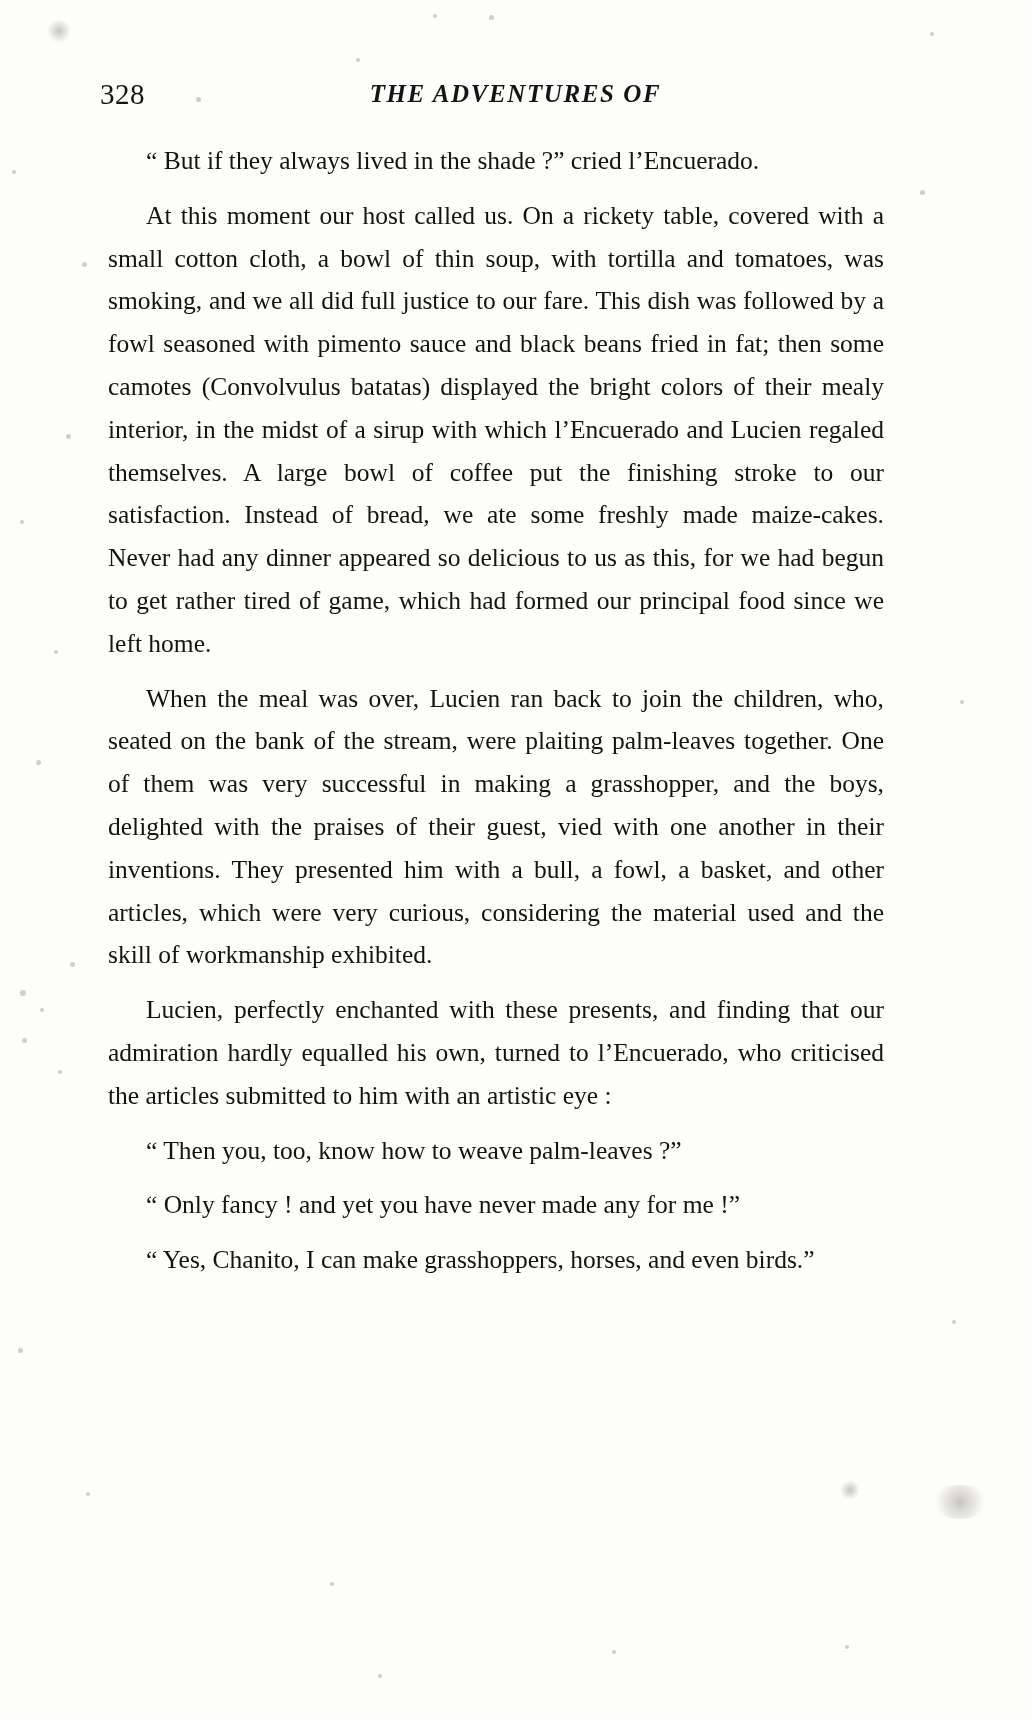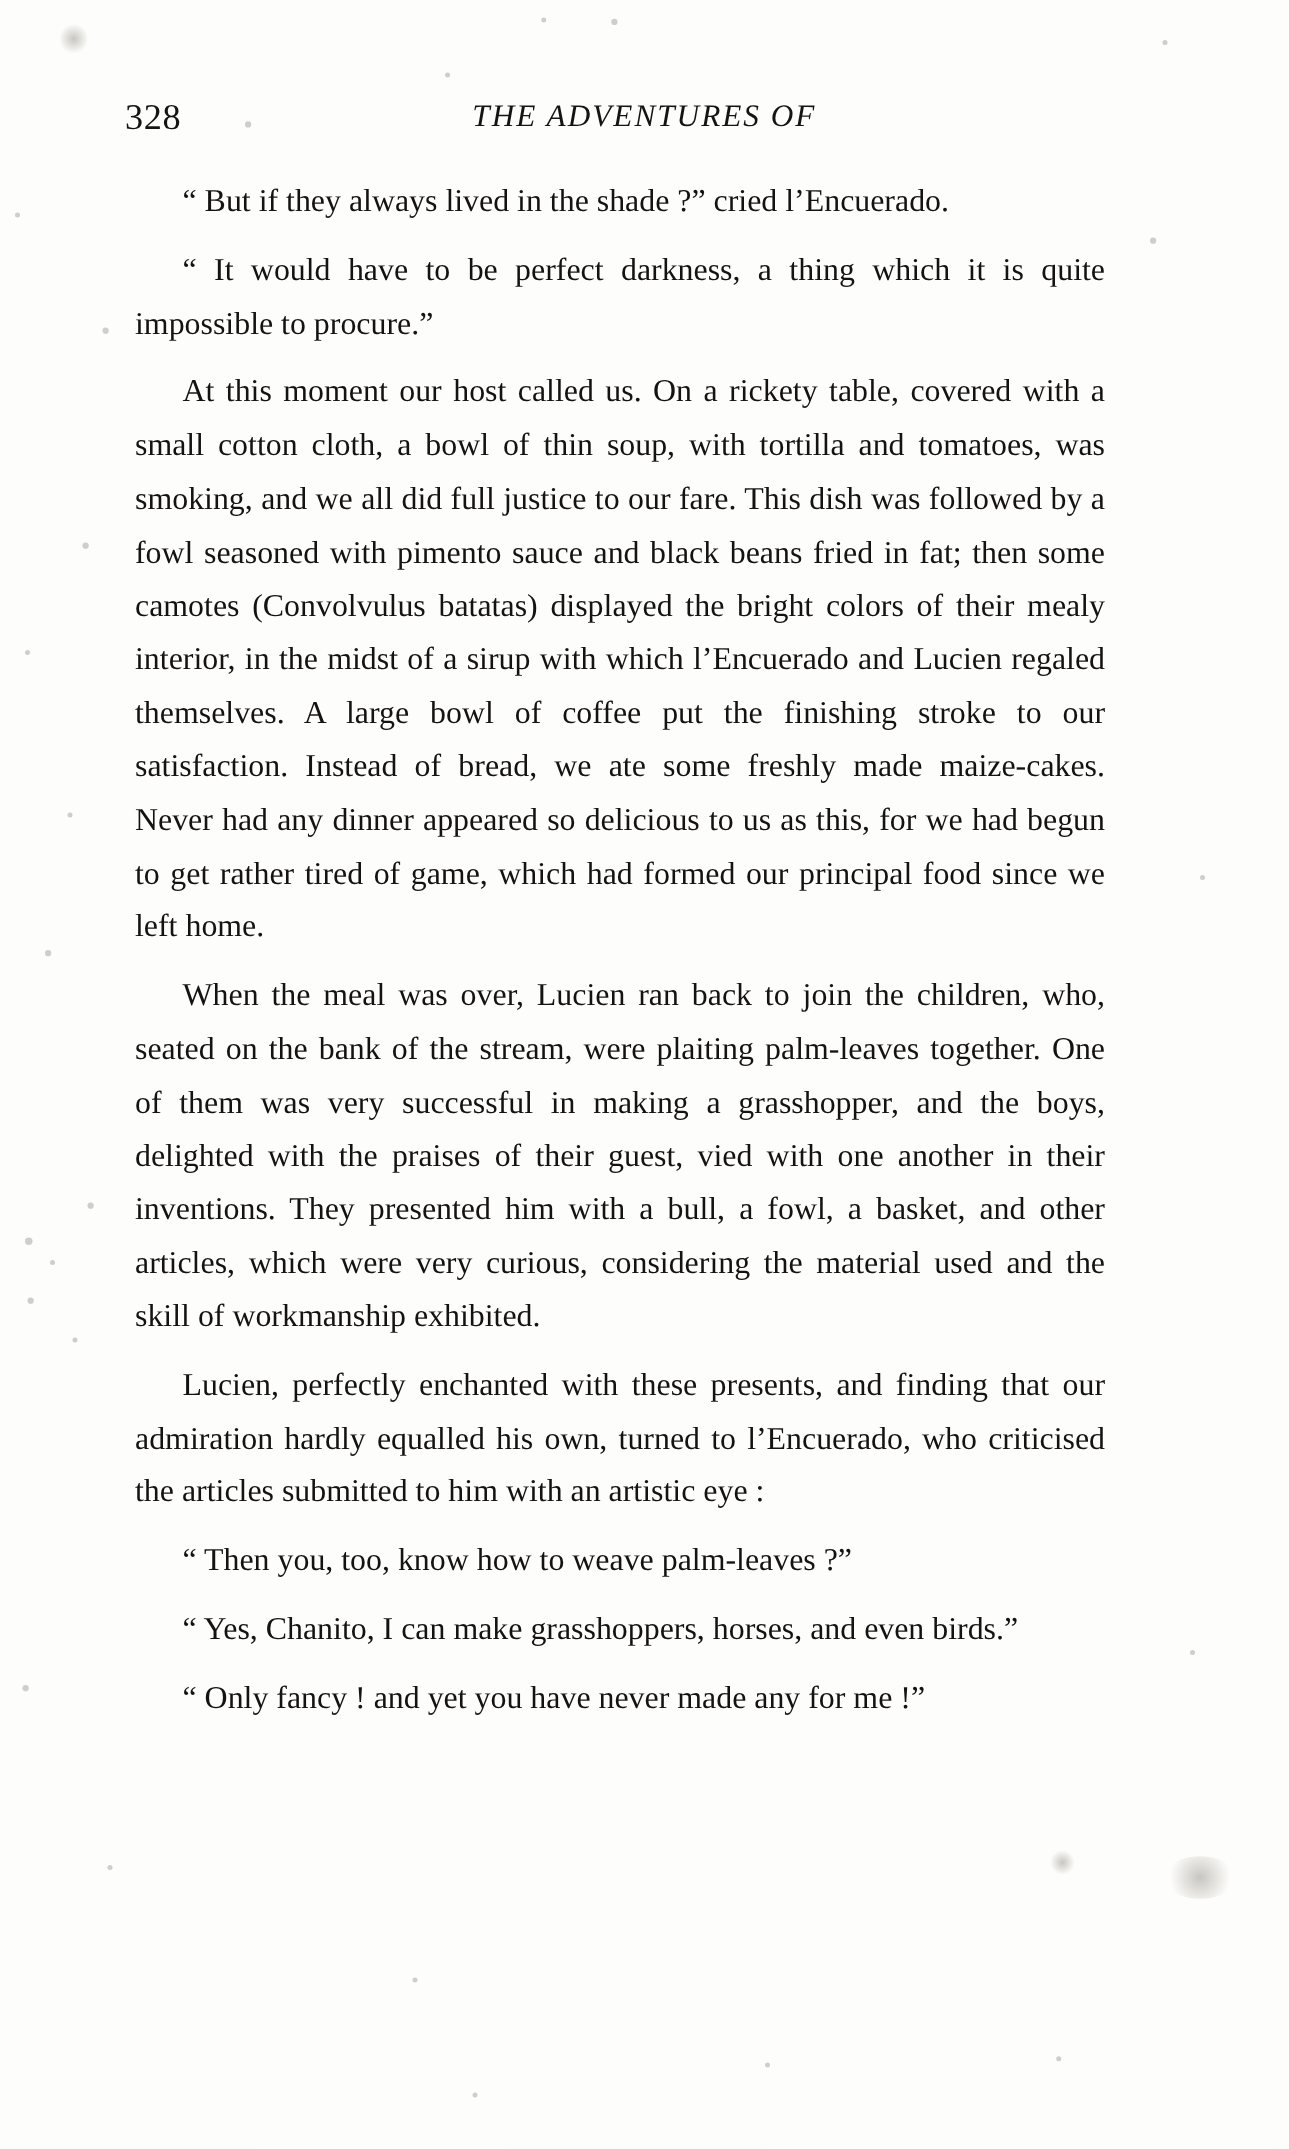--- a/index.html
+++ b/index.html
@@ -44,21 +44,21 @@
     color: #141414;
   }
   .running-head {
     position: absolute;
     left: 0;
     top: 2px;
     width: 1031px;
     text-align: center;
     font-size: 25px;
     font-style: italic;
-    font-weight: normal;
+    font-weight: bold;
     letter-spacing: 1.6px;
     color: #141414;
   }
   .body-text {
     position: absolute;
     left: 96px;
     top: 128px;
     width: 800px;
     font-size: 25.5px;
     line-height: 42.8px;
@@ -84,27 +84,26 @@
 
 <div class="page">
 
   <div class="header">
     <div class="folio">328</div>
     <div class="running-head">THE ADVENTURES OF</div>
   </div>
 
   <div class="body-text">
     <p class="para indent">“ But if they always lived in the shade ?” cried l’Encuerado.</p>
-    <p class="para indent">“ It would have to be perfect darkness, a thing which it is quite impossible to procure.”</p>
     <p class="para indent">At this moment our host called us.  On a rickety table, covered with a small cotton cloth, a bowl of thin soup, with <span class="ital">tortilla</span> and tomatoes, was smoking, and we all did full justice to our fare.  This dish was followed by a fowl seasoned with pimento sauce and black beans fried in fat; then some <span class="ital">camotes</span> (<span class="ital">Convolvulus batatas</span>) displayed the bright colors of their mealy interior, in the midst of a sirup with which l’Encuerado and Lucien regaled themselves.  A large bowl of coffee put the finishing stroke to our satisfaction.  Instead of bread, we ate some freshly made maize-cakes.  Never had any dinner appeared so delicious to us as this, for we had begun to get rather tired of game, which had formed our principal food since we left home.</p>
     <p class="para indent">When the meal was over, Lucien ran back to join the children, who, seated on the bank of the stream, were plaiting palm-leaves together.  One of them was very successful in making a grasshopper, and the boys, delighted with the praises of their guest, vied with one another in their inventions.  They presented him with a bull, a fowl, a basket, and other articles, which were very curious, considering the material used and the skill of workmanship exhibited.</p>
     <p class="para indent">Lucien, perfectly enchanted with these presents, and finding that our admiration hardly equalled his own, turned to l’Encuerado, who criticised the articles submitted to him with an artistic eye :</p>
     <p class="para indent">“ Then you, too, know how to weave palm-leaves ?”</p>
+    <p class="para indent">“ Only fancy ! and yet you have never made any for me !”</p>
     <p class="para indent">“ Yes, Chanito, I can make grasshoppers, horses, and even birds.”</p>
-    <p class="para indent">“ Only fancy ! and yet you have never made any for me !”</p>
   </div>
 
   <div class="smudge" style="left:48px;top:18px;width:22px;height:26px;"></div>
   <div class="smudge" style="left:930px;top:1485px;width:60px;height:34px;"></div>
   <div class="smudge" style="left:840px;top:1480px;width:20px;height:20px;"></div>
 
   <span class="speck" style="left:433px;top:14px;width:4px;height:4px;"></span>
   <span class="speck" style="left:489px;top:15px;width:5px;height:5px;"></span>
   <span class="speck" style="left:356px;top:58px;width:4px;height:4px;"></span>
   <span class="speck" style="left:196px;top:97px;width:5px;height:5px;"></span>

